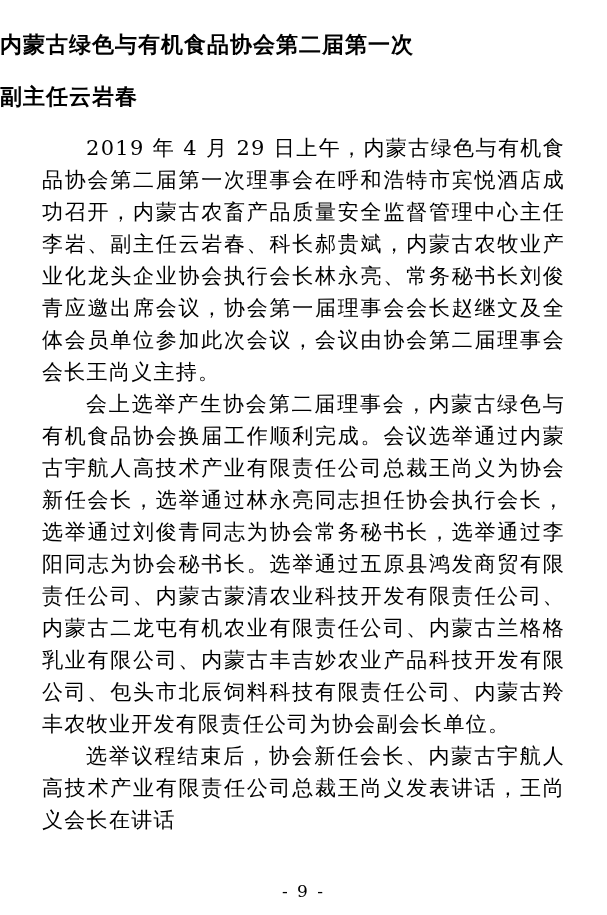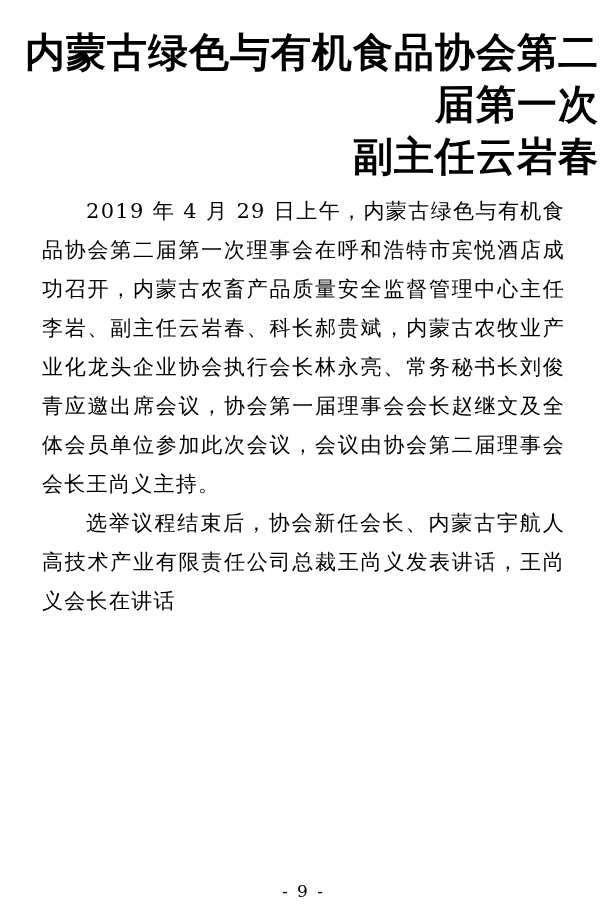--- a/index.html
+++ b/index.html
@@ -10,39 +10,39 @@
   .page {
     position: relative;
     width: 607px;
     height: 915px;
     background: #ffffff;
     overflow: hidden;
     font-family: "DejaVu Serif", "Liberation Serif", serif;
     color: #000000;
   }
   .title {
-    margin: 8px;
+    margin: 0;
     padding-top: 18px;
-    text-align: right;
-    font-size: 40px;
+    text-align: left;
+    font-size: 22px;
     font-weight: bold;
     line-height: 52px;
     letter-spacing: 1px;
     font-family: "DejaVu Serif", "Liberation Serif", serif;
   }
   .title .title-line {
     display: block;
   }
   .body-text {
     margin: 10px 42px 0 42px;
   }
   .body-text p {
     margin: 0;
     font-size: 21px;
-    line-height: 39px;
+    line-height: 32px;
     letter-spacing: 1.3px;
     text-align: justify;
     text-justify: inter-ideograph;
     text-indent: 44px;
     font-family: "DejaVu Serif", "Liberation Serif", serif;
   }
   .page-footer {
     position: absolute;
     left: 0;
     bottom: 14px;
@@ -57,17 +57,18 @@
 <body>
 
 <div class="page">
   <h1 class="title">
     <span class="title-line">内蒙古绿色与有机食品协会第二届第一次</span>
     <span class="title-line">副主任云岩春</span>
   </h1>
 
   <div class="body-text">
     <p>2019 年 4 月 29 日上午，内蒙古绿色与有机食品协会第二届第一次理事会在呼和浩特市宾悦酒店成功召开，内蒙古农畜产品质量安全监督管理中心主任李岩、副主任云岩春、科长郝贵斌，内蒙古农牧业产业化龙头企业协会执行会长林永亮、常务秘书长刘俊青应邀出席会议，协会第一届理事会会长赵继文及全体会员单位参加此次会议，会议由协会第二届理事会会长王尚义主持。</p>
+    <p>会上选举产生协会第二届理事会，内蒙古绿色与有机食品协会换届工作顺利完成。会议选举通过内蒙古宇航人高技术产业有限责任公司总裁王尚义为协会新任会长，选举通过林永亮同志担任协会执行会长，选举通过刘俊青同志为协会常务秘书长，选举通过李阳同志为协会秘书长。选举通过五原县鸿发商贸有限责任公司、内蒙古蒙清农业科技开发有限责任公司、内蒙古二龙屯有机农业有限责任公司、内蒙古兰格格乳业有限公司、内蒙古丰吉妙农业产品科技开发有限公司、包头市北辰饲料科技有限责任公司、内蒙古羚丰农牧业开发有限责任公司为协会副会长单位。</p>
     <p>选举议程结束后，协会新任会长、内蒙古宇航人高技术产业有限责任公司总裁王尚义发表讲话，王尚义会长在讲话</p>
   </div>
 
   <div class="page-footer">- 9 -</div>
 </div>
 
 </body></html>

